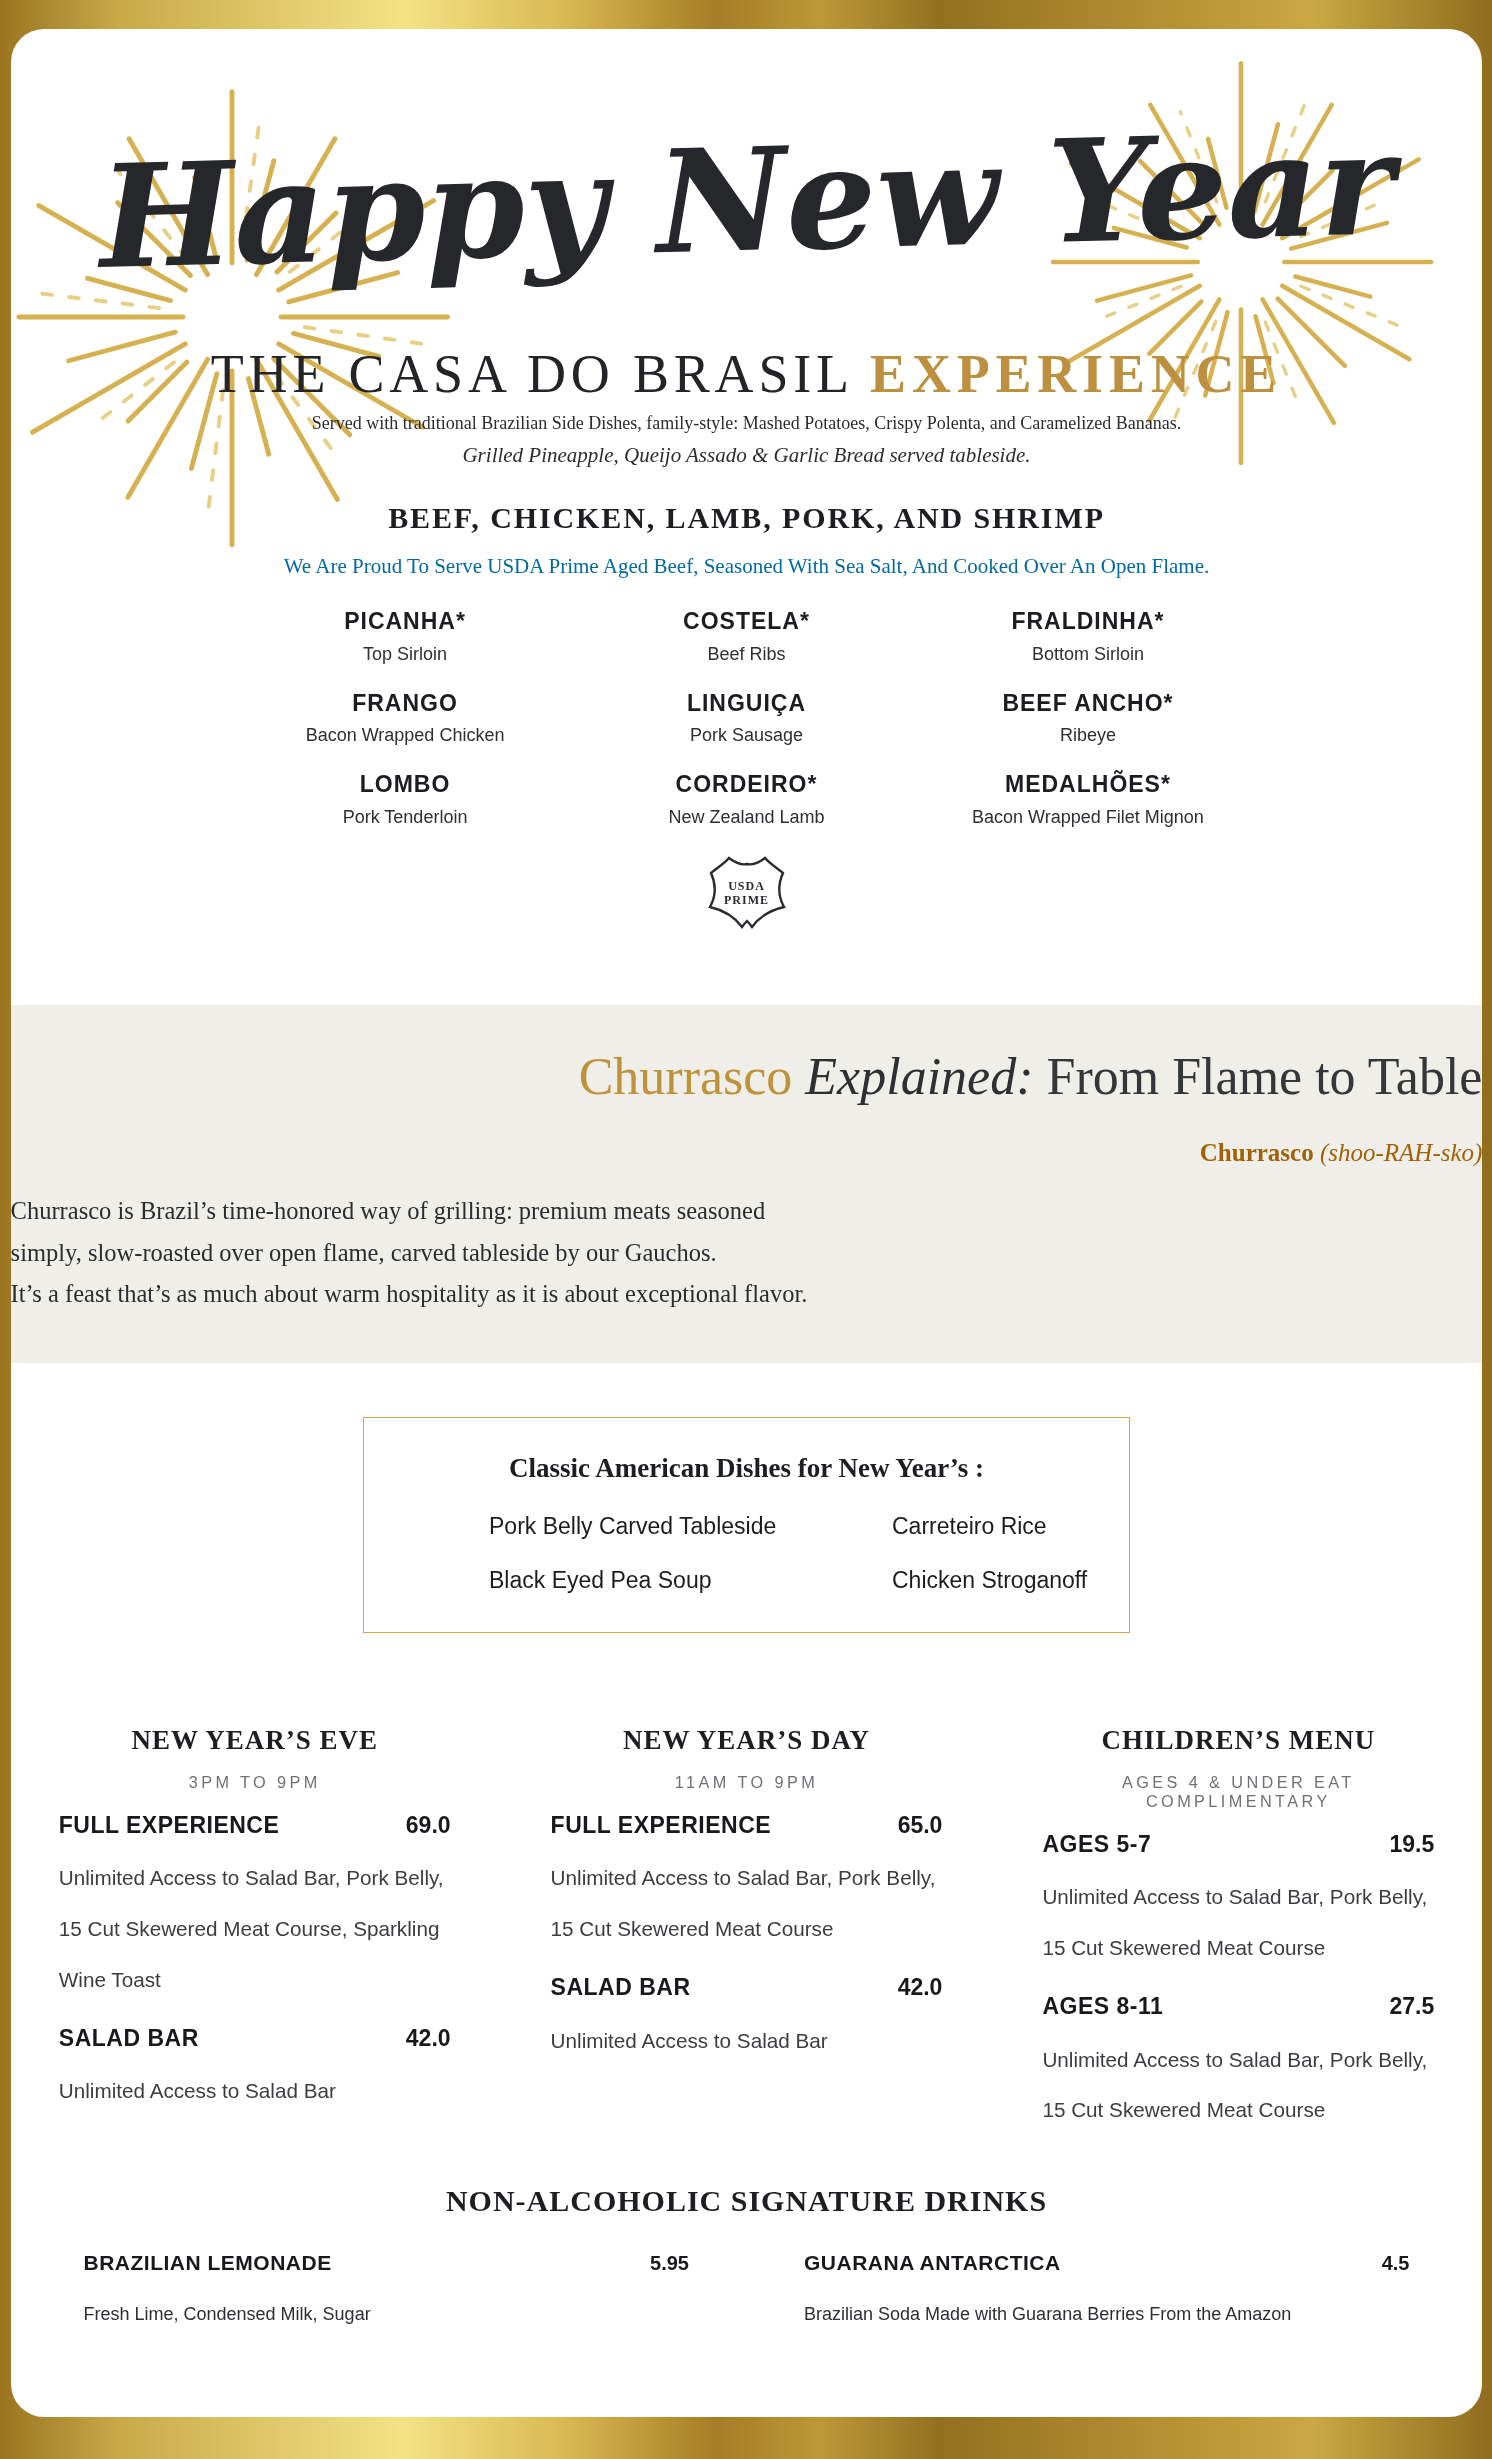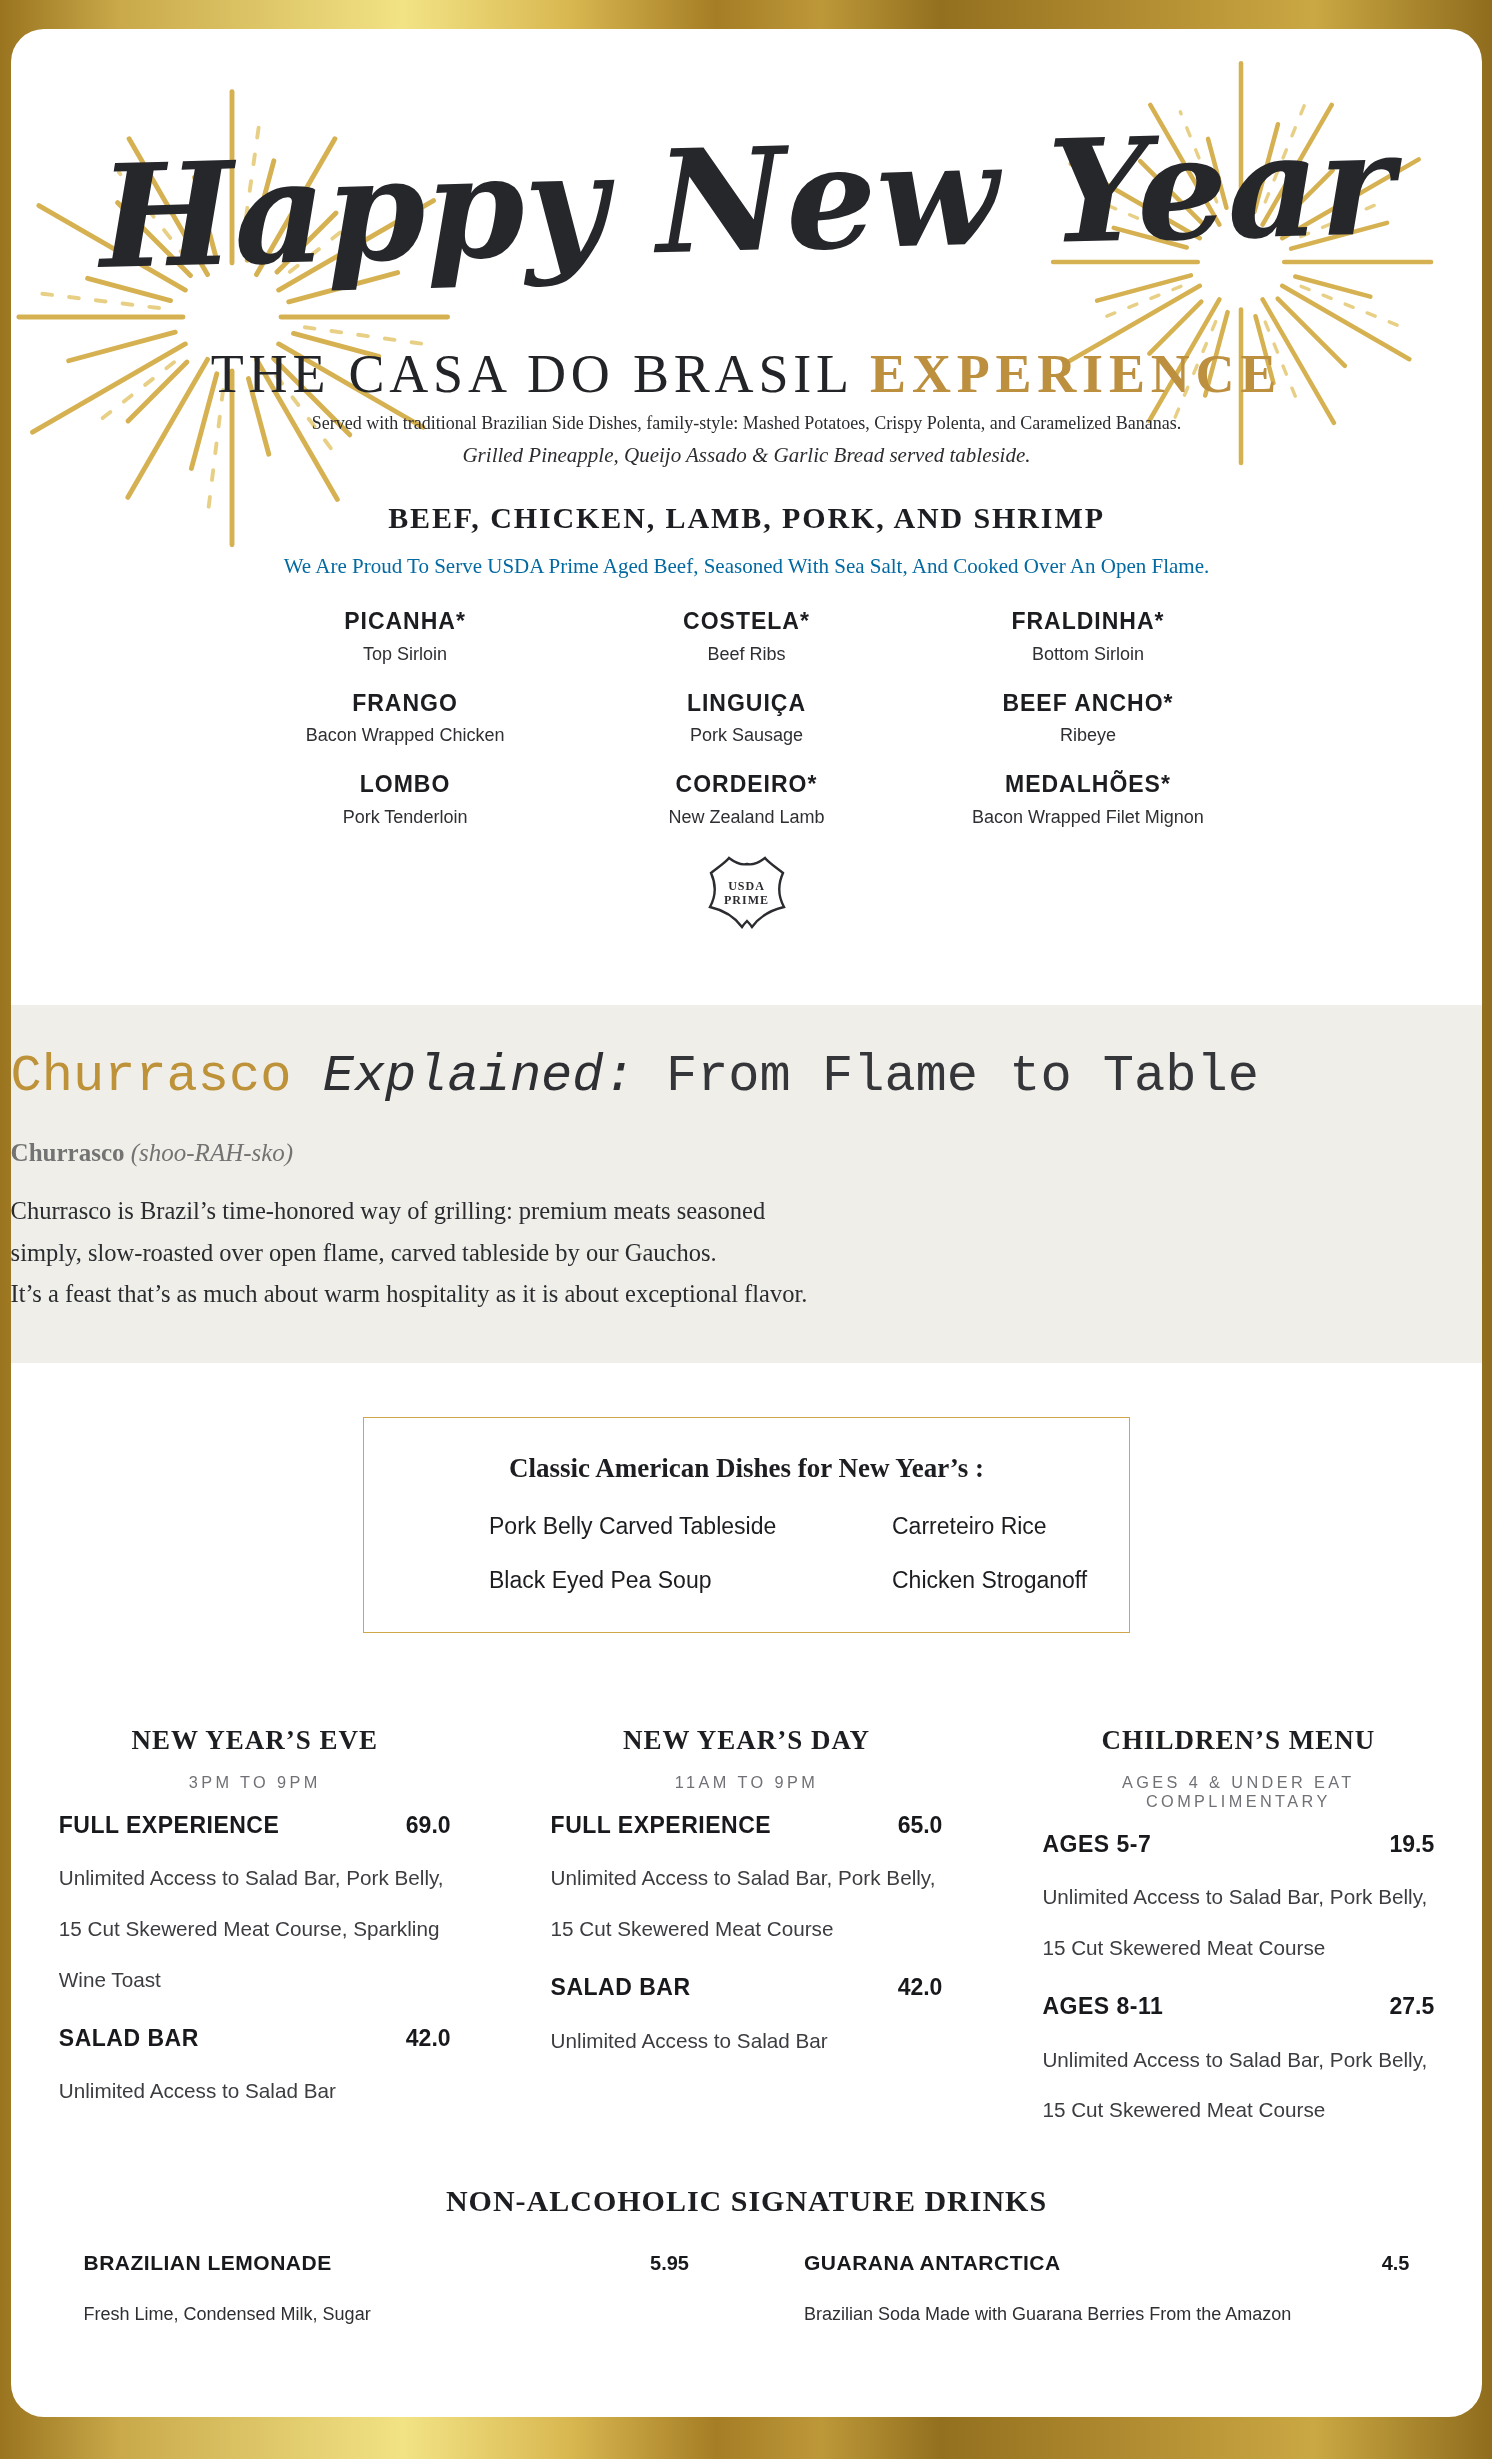--- a/index.html
+++ b/index.html
@@ -57,25 +57,25 @@
   .badge { position:relative; width:100px; height:96px; }
   .badge svg { position:absolute; inset:0; }
   .badge-text {
     position:absolute; inset:0; display:flex; flex-direction:column;
     align-items:center; justify-content:center; padding-bottom:13.4px;
     font-family:"Liberation Serif", serif; font-weight:bold; font-size:12px;
     letter-spacing:1px; color:#2b2c30; line-height:1.15;
   }
 
   .band { margin-top:56px; background:#efeee9; padding:42px 0 48px; }
-  .band-title { text-align:left; font-family:Liberation Mono, monospace; font-size:52px; color:#2e2f33; }
+  .band-title { text-align:right; font-family:Liberation Serif, serif; font-size:52px; color:#2e2f33; }
   .band-title .gold { color:#bd9238; }
   .band-title .ital { font-style:italic; }
   .band-title .rest { font-weight:normal; color:#35363a; }
-  .pron { margin-top:33px; text-align:left; font-family:"Liberation Serif", serif; font-size:25px; color:#737373; }
+  .pron { margin-top:33px; text-align:right; font-family:"Liberation Serif", serif; font-size:25px; color:#a16207; }
   .pron .pb { font-weight:bold; }
   .pron .pi { font-style:italic; }
   .band-body { margin-top:23px; font-family:"Liberation Serif", serif; font-size:24.5px; color:#2b2c30; line-height:1.7; }
 
   .classic-box {
     width:767px; margin:54px auto 0;
     border:1.9px solid #cfa64a; padding:35px 0 38px;
   }
   .cb-title { text-align:center; font-family:"Liberation Serif", serif; font-weight:bold; font-size:27px; color:#1d1e21; }
   .cb-items { margin:29px 0 0 125px; display:grid; grid-template-columns:403px 1fr; row-gap:27px; }

